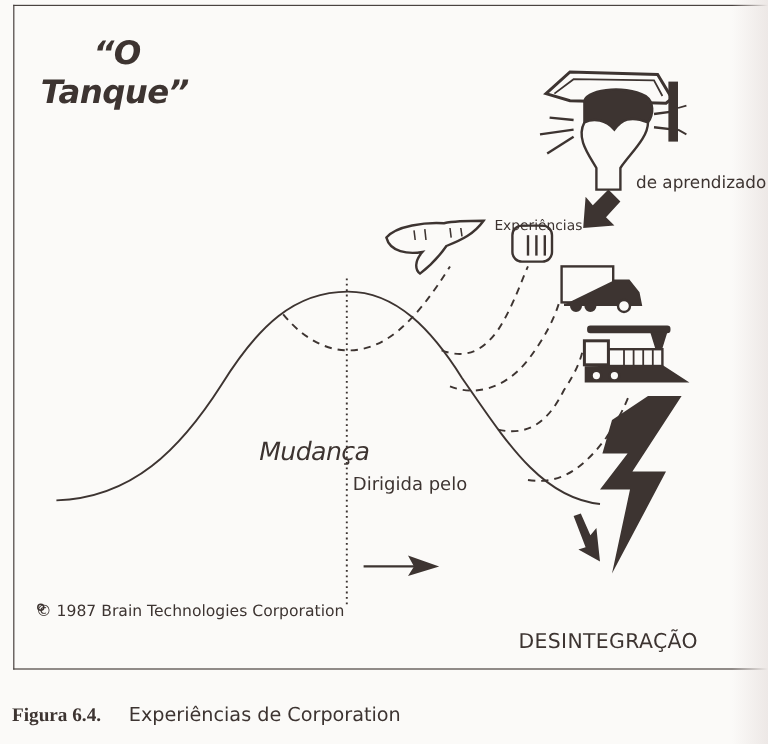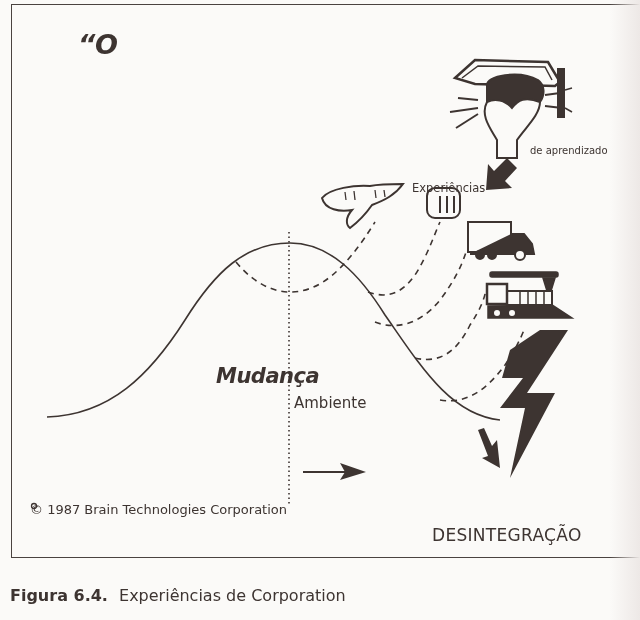--- a/index.html
+++ b/index.html
@@ -19,30 +19,30 @@
     background:linear-gradient(to right, rgba(250,248,246,0), #ede8e6);
   }
   svg.art { position:absolute; left:0; top:0; }
   .title {
     position:absolute; left:34px; top:28px;
     font-family:"DejaVu Sans", sans-serif; font-weight:bold; font-style:italic;
     font-size:27px; line-height:33px; color:#3d3431; letter-spacing:-0.5px;
   }
   .title .l1 { display:block; padding-left:44px; }
   .label-exp { position:absolute; left:412px; top:145px; font-size:11.5px; color:#3d3431;margin-top:36px; }
-  .label-apr { position:absolute; left:530px; top:145px; font-size:10px; color:#3d3431; white-space:nowrap; }
+  .label-apr { position:absolute; left:530px; top:145px; font-size:14px; color:#3d3431; white-space:nowrap; }
   .mudanca {
     position:absolute; left:216px; top:364px;
-    font-weight:bold; font-style:italic; font-size:21px; color:#3d3431; letter-spacing:-0.5px;
+    font-weight:normal; font-style:italic; font-size:21px; color:#3d3431; letter-spacing:-0.5px;
   }
   .dirigida { position:absolute; left:294px; top:394px; font-size:15px; line-height:19px; color:#3d3431; }
   .desint { position:absolute; left:432px; top:489px; font-size:17px; color:#3d3431; letter-spacing:0.3px;margin-top:36px; }
   .copyright { position:absolute; left:30px; top:502px; font-size:13px; color:#3d3431; }
   .caption { position:absolute; left:10px; top:586px; font-size:16px; color:#3d3431; }
-  .caption .fig { font-weight:bold; margin-right:6px; }
+  .caption .fig { font-weight:bold; margin-right:18px;font-family:Liberation Serif, serif; }
 </style>
 </head>
 <body>
 
 <div class="frame"></div>
 <div class="right-page"></div>
 
 <svg class="art" width="640" height="620" viewBox="0 0 640 620">
 
   <path d="M47,417 C110,415 150,375 185,320 C215,272 245,243 290,243 C330,243 360,275 385,315 C420,365 450,415 500,420" fill="none" stroke="#3d3431" stroke-width="1.6"></path>
@@ -118,28 +118,29 @@
   <g>
     <line x1="303" y1="472" x2="350" y2="472" stroke="#3d3431" stroke-width="2"></line>
     <polygon points="340,463 366,472 340,480 345,472" fill="#3d3431"></polygon>
   </g>
 
   <circle cx="34" cy="506" r="2.5" fill="none" stroke="#3d3431" stroke-width="1.3"></circle>
 </svg>
 
 <div class="title">
   <span class="l1">“O</span>
+  <span>Tanque”</span>
 </div>
 
 <div class="label-exp">Experiências</div>
 <div class="label-apr">de aprendizado</div>
 
 <div class="mudanca">Mudança</div>
 <div class="dirigida">
-  <div>Ambiente</div>
+  <div>Dirigida pelo</div>
 </div>
 
 <div class="desint">DESINTEGRAÇÃO</div>
 <div class="copyright">© 1987 Brain Technologies Corporation</div>
 
 <div class="caption">
   <span class="fig">Figura 6.4.</span>
   <span>Experiências de Corporation</span>
 </div>
 

